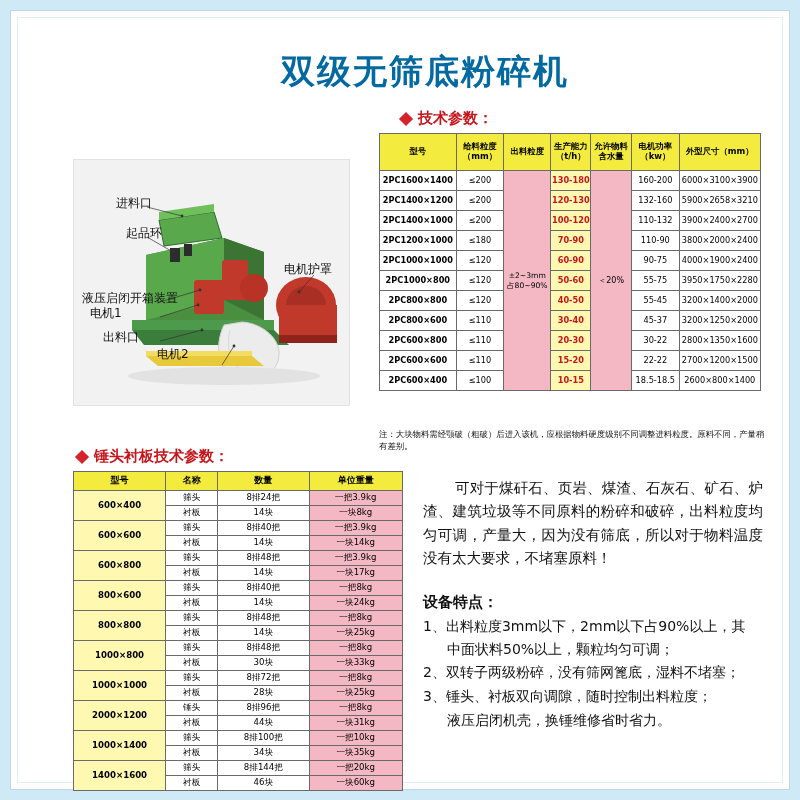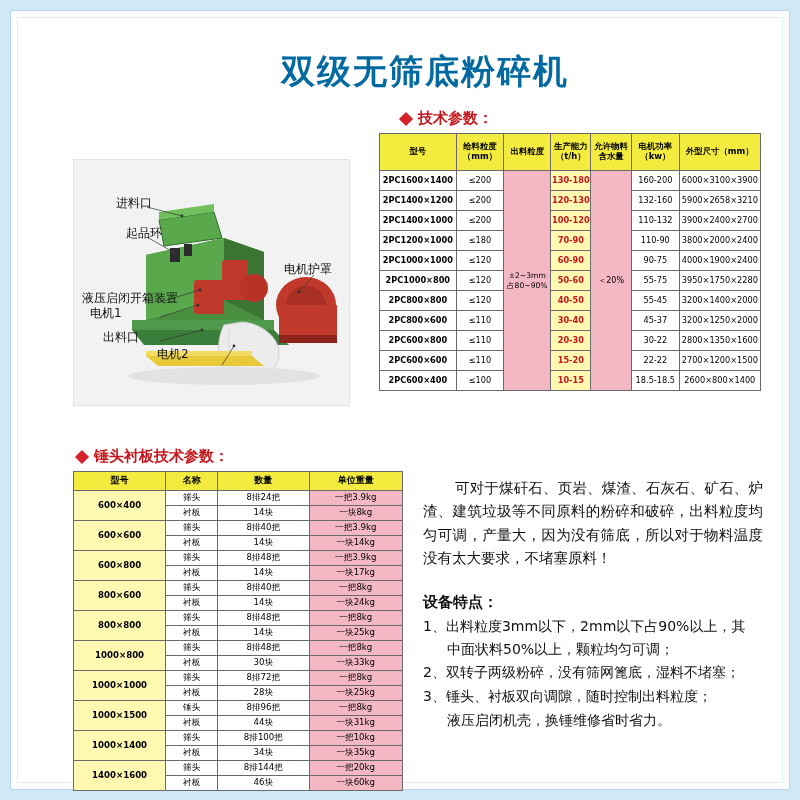--- a/index.html
+++ b/index.html
@@ -285,20 +285,21 @@
       <tr>
         <td class="model">2PC600×400</td>
         <td>≤100</td>
         <td class="yellowc redtxt">10-15</td>
         <td>18.5-18.5</td>
         <td>2600×800×1400</td>
       </tr>
     </tbody>
   </table>
 
+  <div class="note">注：大块物料需经颚破（粗破）后进入该机，应根据物料硬度级别不同调整进料粒度。原料不同，产量稍有差别。</div>
 
   <div class="sec-head" style="left:66px;top:436px;">
     <span class="diamond"></span>
     <span class="txt">锤头衬板技术参数：</span>
   </div>
 
   <table class="tbl2">
     <thead>
       <tr>
         <th style="width:92px">型号</th>
@@ -386,21 +387,21 @@
         <td class="qty">8排72把</td>
         <td class="weight">一把8kg</td>
       </tr>
       <tr>
         <td class="name">衬板</td>
         <td class="qty">28块</td>
         <td class="weight">一块25kg</td>
       </tr>
 
       <tr>
-        <td class="size" rowspan="2">1000×1500</td>
+        <td class="size" rowspan="2">2000×1200</td>
         <td class="name">锤头</td>
         <td class="qty">8排96把</td>
         <td class="weight">一把8kg</td>
       </tr>
       <tr>
         <td class="name">衬板</td>
         <td class="qty">44块</td>
         <td class="weight">一块31kg</td>
       </tr>
 

